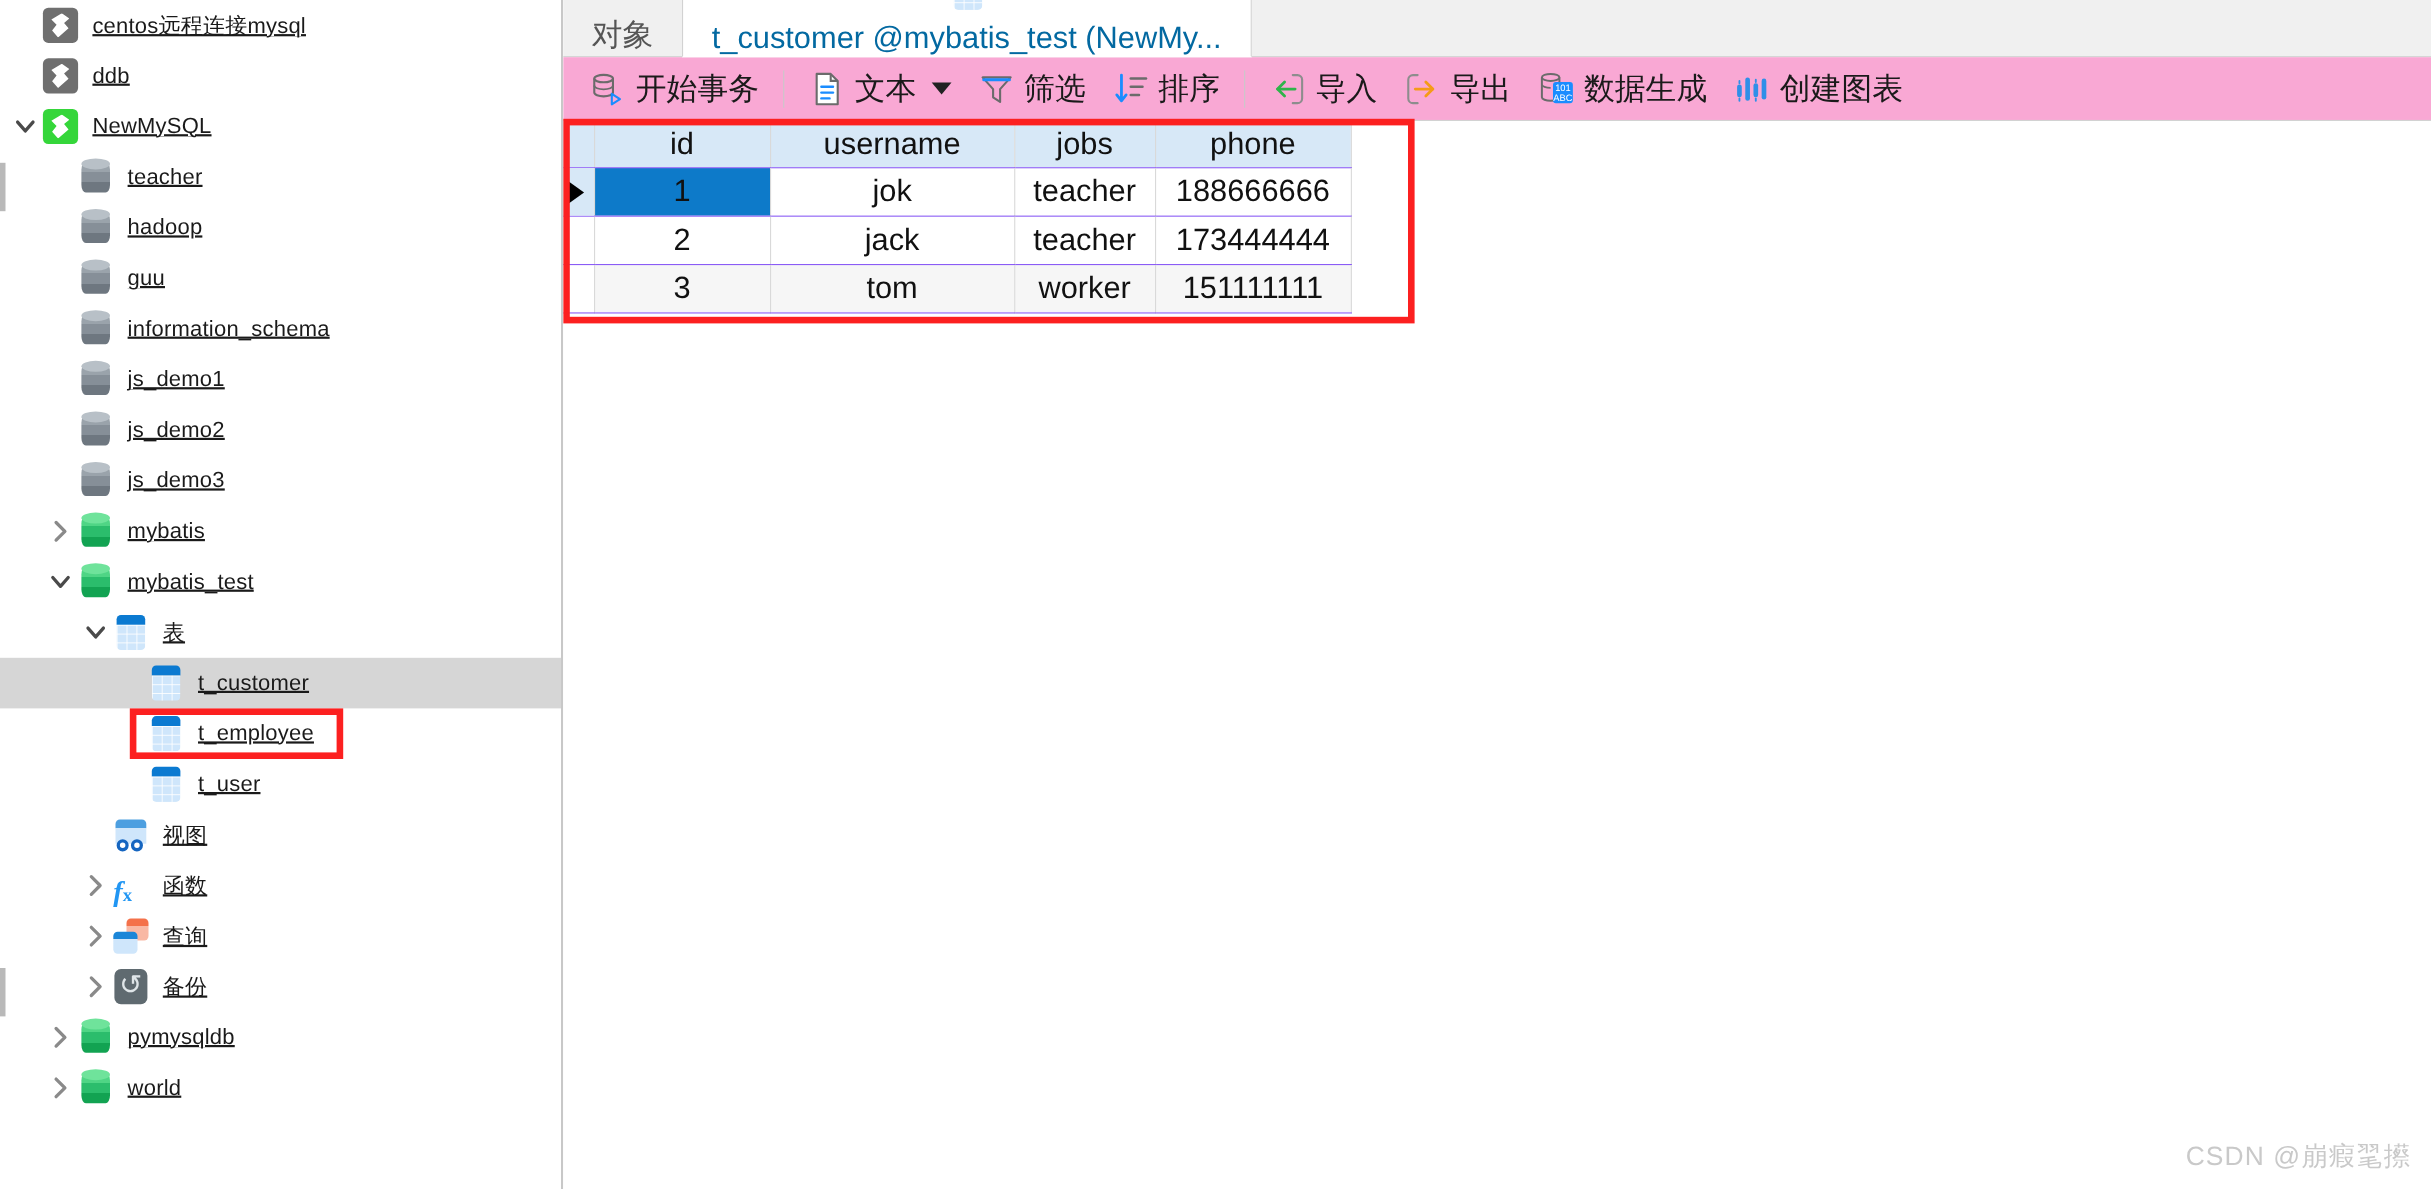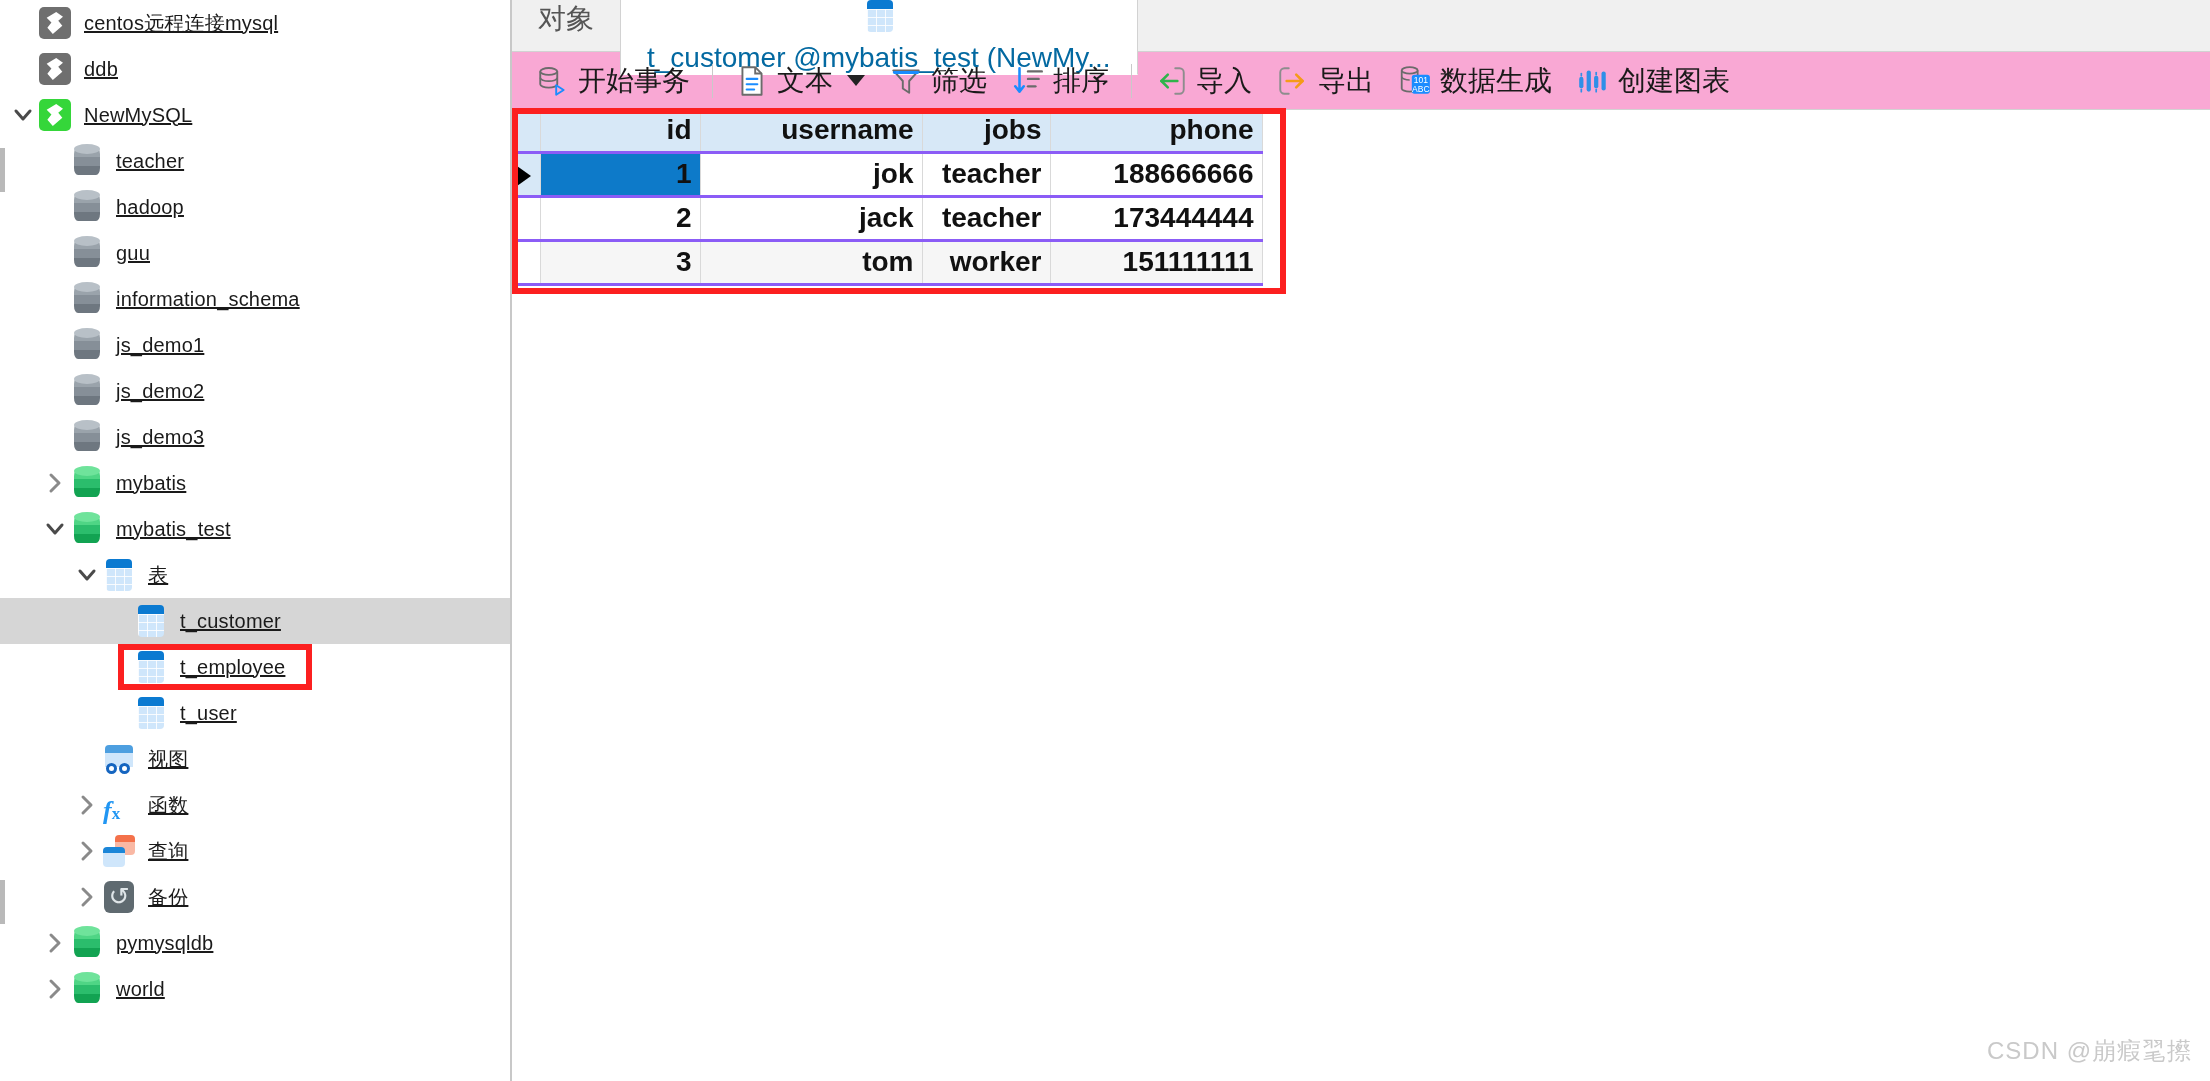--- a/index.html
+++ b/index.html
@@ -128,21 +128,21 @@
   }
 
   
   .scroll-nub { position:absolute; left:0; width:5px; background:#b9b9b9; }
 
   
   #main { position: relative; flex: 1 1 auto; height: 1081px; background:#ffffff; overflow:hidden; }
 
   #tabbar {
     height: 52px; background: #f0f0f0;
-    display: flex; align-items: flex-start;
+    display: flex; align-items: flex-end;
     border-bottom: 1px solid #d2d2d2;
   }
   .tab {
     display: flex; align-items: center; gap: 12px;
     padding: 0 26px; font-size: 28px; color: #4a4a4a;
     white-space: nowrap; cursor: default;
   }
   .tab.inactive { color:#555; }
   .tab.active {
     background: #ffffff; color: #0369a1;
@@ -169,45 +169,45 @@
     width: 0; height: 0; margin-left: 6px;
     border-left: 9px solid transparent; border-right: 9px solid transparent;
     border-top: 11px solid #222;
   }
 
   
   #grid-wrap { position: relative; }
   table.grid { border-collapse: collapse; table-layout: fixed; background:#fff; }
   table.grid th, table.grid td {
     border-right: 1px solid #d9d9d9;
-    border-bottom: 3px solid #8b5cf6;
+    border-bottom: 1px solid #8b5cf6;
     font-size: 28px; color: #111;
     height: 44px; padding: 0 8px;
-    font-weight: bold; text-align: right;
+    font-weight: normal; text-align: center;
     overflow: hidden; white-space: nowrap;
   }
   table.grid th { background: #d7e8f7; height: 42px; }
   table.grid th.rowmark, table.grid td.rowmark {
     width: 28px; padding: 0; background: #ffffff; border-right: 1px solid #d9d9d9;
   }
   table.grid th.rowmark { background:#d7e8f7; }
   td.num { text-align: right; padding-right: 0px; }
   tr.row-cur td.rowmark { background: #d7e8f7; position: relative; }
   tr.row-cur td.rowmark::after {
     content:""; position:absolute; left:5px; top:12px;
     border-left: 14px solid #000; border-top: 10px solid transparent; border-bottom: 10px solid transparent;
   }
   td.cell-selected { background: #0d7ac9; color: #ffffff; }
   tr.alt td { background: #f6f6f6; }
   tr.alt td.rowmark { background:#ffffff; }
 
   .col-id { width: 160px; }
   .col-username { width: 222px; }
   .col-jobs { width: 128px; }
-  .col-phone { width: 212px; }
+  .col-phone { width: 178px; }
 
   
   #watermark {
     position: absolute; right: 18px; bottom: 14px;
     font-size: 24px; color: #c9c9c9; letter-spacing: 1px;
     white-space: nowrap;
   }
 </style>
 </head>
 <body>

